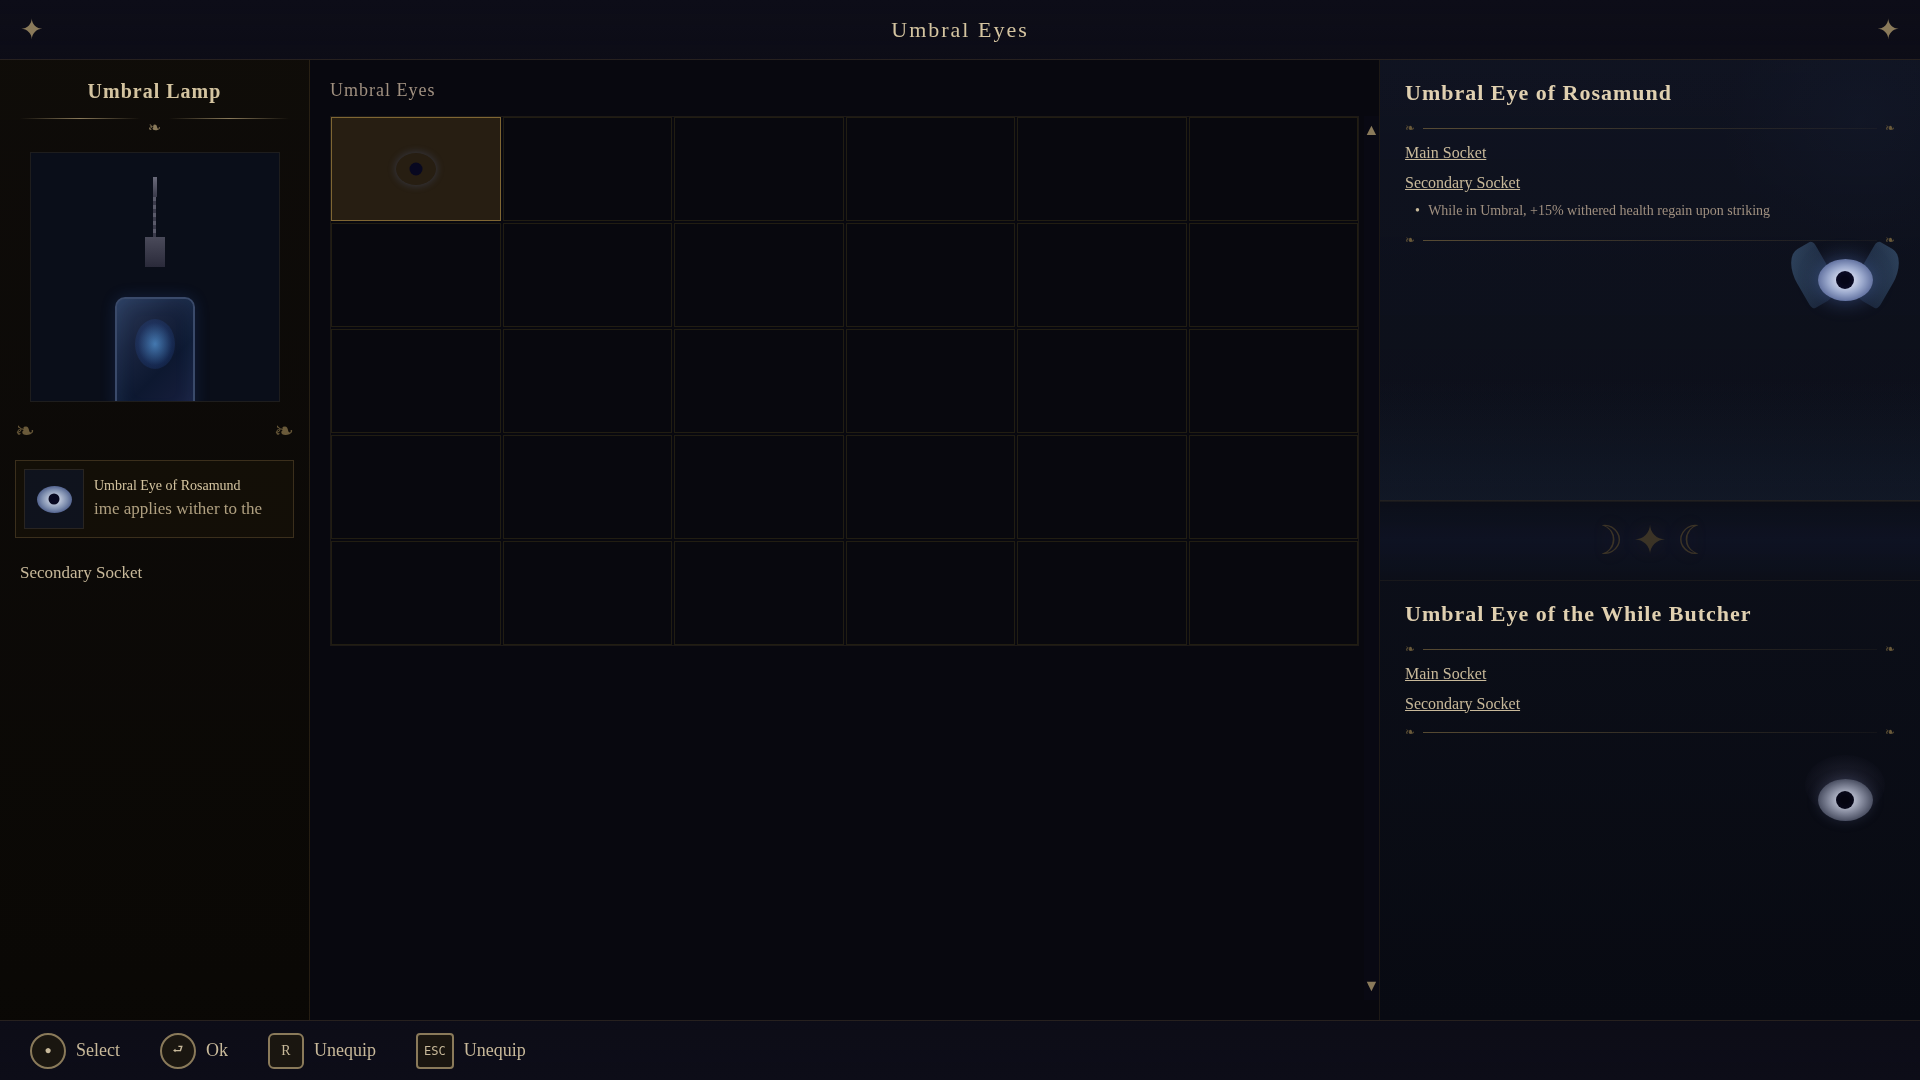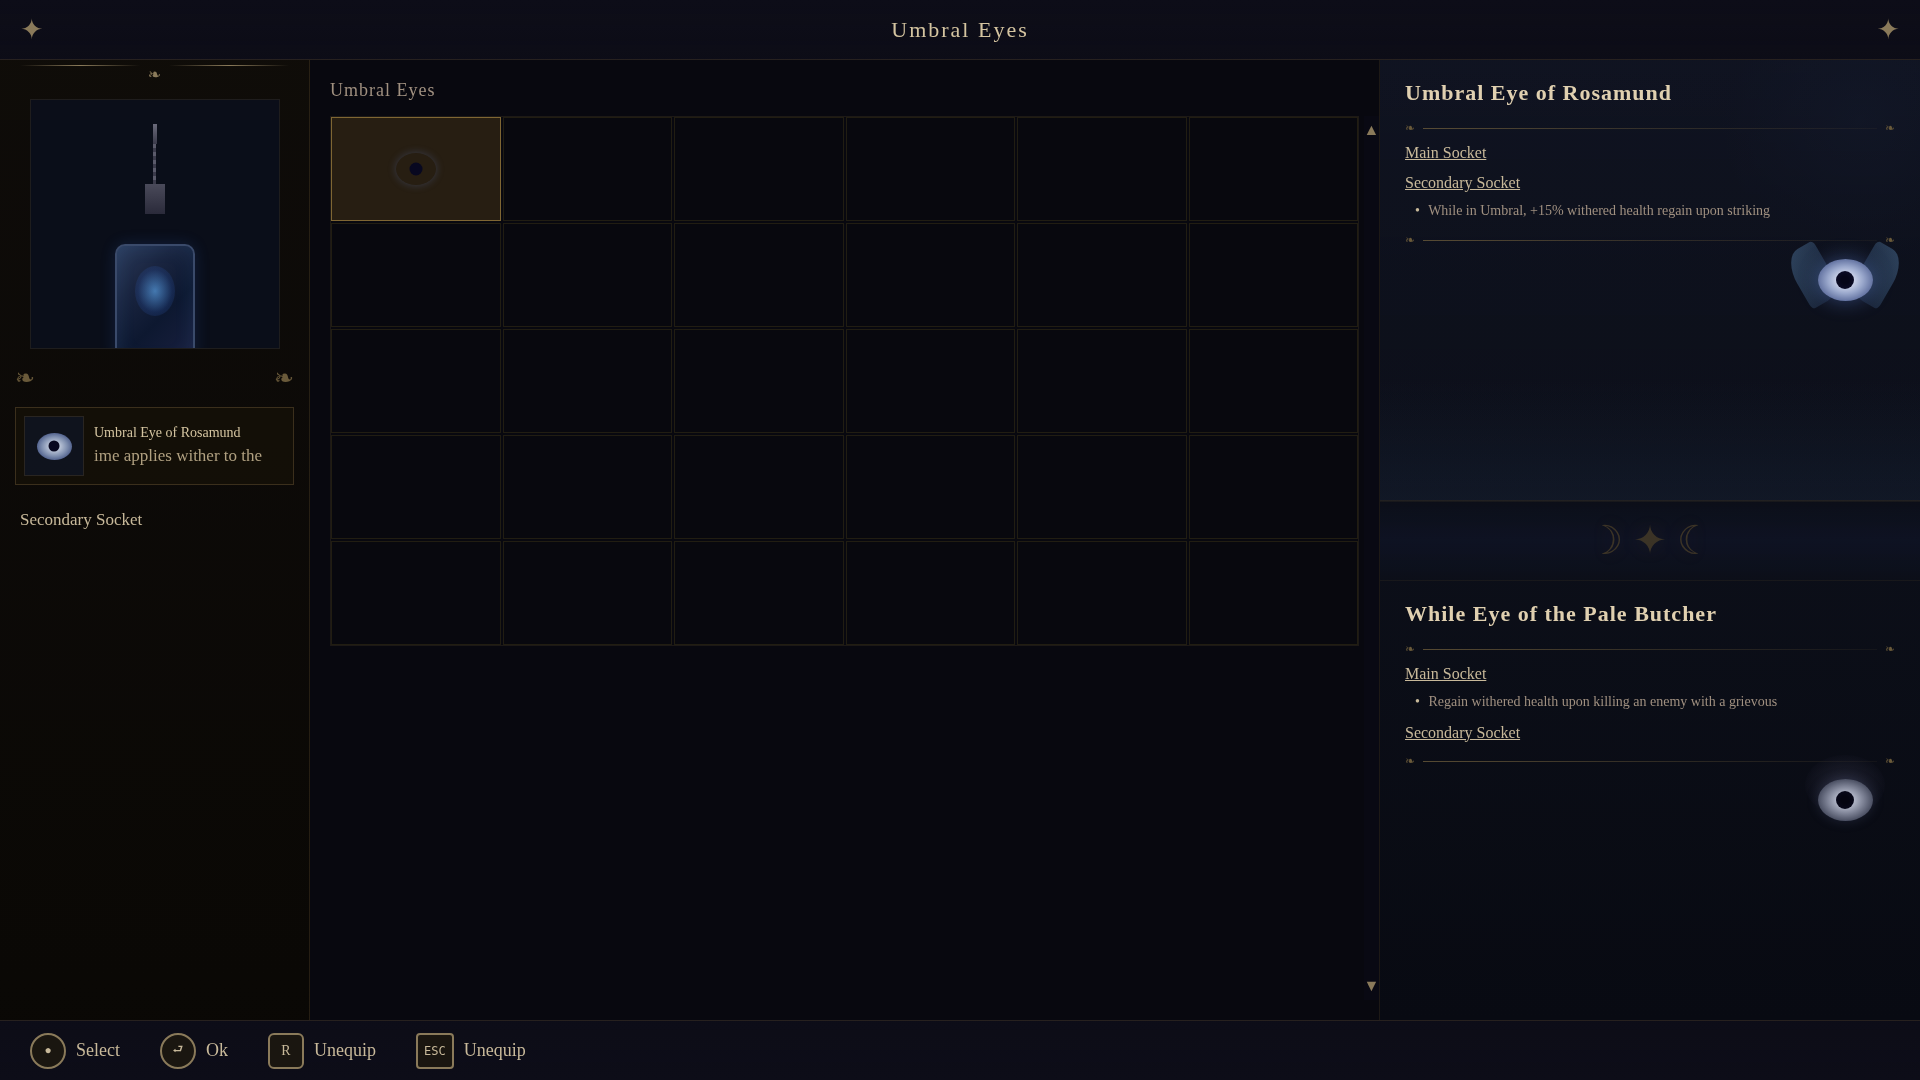--- a/index.html
+++ b/index.html
@@ -612,20 +612,21 @@
 
 <div class="top-bar">
   <span class="corner-icon">✦</span>
   <h1 class="top-bar-title">Umbral Eyes</h1>
   <span class="corner-icon corner-icon-right">✦</span>
 </div>
 
 <div class="main-content">
 
   <div class="left-panel">
+    <h2 class="left-panel-title">Umbral Lamp</h2>
 
     <div class="decorative-border-top">
       <div class="dec-line"></div>
       <span class="dec-ornament">❧</span>
       <div class="dec-line"></div>
     </div>
 
     <div class="lamp-image-container">
       <div class="lamp-illustration">
         <div class="lamp-spike"></div>
@@ -751,33 +752,29 @@
         </div>
 
         <div class="mist-overlay"></div>
       </div>
 
       <div class="middle-divider">
         <span class="skull-creature">☽ ✦ ☾</span>
       </div>
 
       <div class="detail-section detail-section-lower">
-        <h2 class="item-title">While Eye of the Pale Butcher</h2>
+        <h2 class="item-title">Umbral Eye of the While Butcher</h2>
 
         <div class="dec-separator">
           <div class="dec-sep-ornament">❧</div>
           <div class="dec-separator-full" style="flex:1"></div>
           <div class="dec-sep-ornament">❧</div>
         </div>
 
         <div class="socket-label">Main Socket</div>
-        <div class="socket-description">
-          <span class="bullet">•</span>
-          <span>Regain withered health upon killing an enemy with a grievous</span>
-        </div>
 
         <div class="socket-label" style="margin-top: 12px;">Secondary Socket</div>
 
         <div class="item-icon-container">
           <div class="eye-pale-wrap">
             <div class="smoke-wisp"></div>
             <div class="eye-pale">
               <div class="eye-pale-pupil"></div>
             </div>
           </div>

